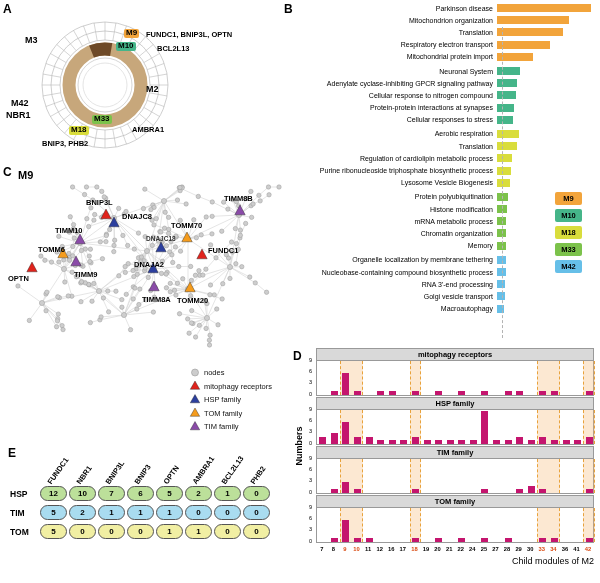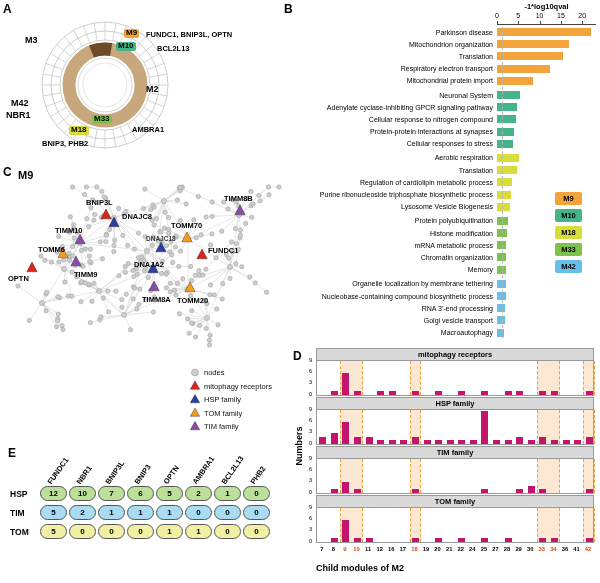--- a/index.html
+++ b/index.html
@@ -47,21 +47,21 @@
   .d-ylabel{position:absolute;left:-21px;top:95px;width:60px;text-align:center;transform:rotate(-90deg);font-weight:bold;font-size:9px}
   .d-subplots{margin-left:26px;width:278px;margin-top:2px}
   .d-sub{margin-bottom:1px}
   .d-title{height:12px;background:#d9d9d9;border:1px solid #999;border-bottom:none;font-weight:bold;font-size:7.5px;text-align:center;line-height:12px}
   .d-plot{position:relative;height:36px;border:1px solid #999;background:#fff}
   .d-bar{position:absolute;bottom:0}
   .d-band{position:absolute;top:0;bottom:0}
   .d-ytick{position:absolute;left:-8px;font-size:5.5px;line-height:1}
   .d-xlabels{display:flex;margin-left:26px;width:278px;height:10px}
   .d-xlab{flex:1;text-align:center;font-size:5.8px;font-weight:600;line-height:10px}
-  .d-xlabel{margin-left:26px;width:278px;text-align:left;font-weight:bold;font-size:9px;margin-top:9px}
+  .d-xlabel{margin-left:26px;width:278px;text-align:right;font-weight:normal;font-size:9px;margin-top:2px}
 
   
   #panelE{left:10px;top:448px;width:285px;height:132px}
   .e-headers{position:relative;height:38px}
   .e-colhead{position:absolute;bottom:0;font-weight:bold;font-size:7.5px;white-space:nowrap;transform:rotate(-55deg);transform-origin:left bottom}
   .e-row{display:flex;align-items:center;margin-bottom:4px}
   .e-rowlabel{width:30px;font-weight:bold;font-size:8.5px}
   .e-cell{width:27px;height:15px;margin-right:2px;border:1px solid #555;border-radius:8px;font-size:8px;font-weight:bold;text-align:center;line-height:13px}
   .e-caption{width:262px;text-align:center;font-weight:bold;font-size:8.5px;margin-top:4px}
 </style>
@@ -136,36 +136,20 @@
         <span class="a-label plain" style="left: 6px; top: 94px;">M42</span>
         <span class="a-label plain" style="left: 1px; top: 106px;">NBR1</span>
         <span class="a-label hl" style="background: rgb(124, 194, 75); left: 87px; top: 110px;">M33</span>
         <span class="a-label hl" style="background: rgb(217, 221, 60); left: 64px; top: 121px;">M18</span>
         <span class="a-label gene" style="left: 127px; top: 121px;">AMBRA1</span>
         <span class="a-label gene" style="left: 37px; top: 135px;">BNIP3, PHB2</span>
       </div>
   </div>
 
   <div class="panel" id="panelB">
-    <div class="b-axis">
-      <div class="b-axis-title">-1*log10qval</div>
-      <div id="b-ticks">
-          <span class="b-tick" style="left: 217px;">0</span>
-          <i class="b-tickmark" style="left: 217px;"></i>
-          <span class="b-tick" style="left: 238.304px;">5</span>
-          <i class="b-tickmark" style="left: 238.304px;"></i>
-          <span class="b-tick" style="left: 259.609px;">10</span>
-          <i class="b-tickmark" style="left: 259.609px;"></i>
-          <span class="b-tick" style="left: 280.913px;">15</span>
-          <i class="b-tickmark" style="left: 280.913px;"></i>
-          <span class="b-tick" style="left: 302.217px;">20</span>
-          <i class="b-tickmark" style="left: 302.217px;"></i>
-        </div>
-      <div class="b-axisline"></div>
-    </div>
     <div id="b-rows">
         <div class="b-row">
           <div class="b-term">Parkinson disease</div>
           <div class="b-zone">
             <div class="b-bar" style="width: 93.7391px; background: rgb(242, 164, 59);"></div>
           </div>
         </div>
         <div class="b-row">
           <div class="b-term">Mitochondrion organization</div>
           <div class="b-zone">

